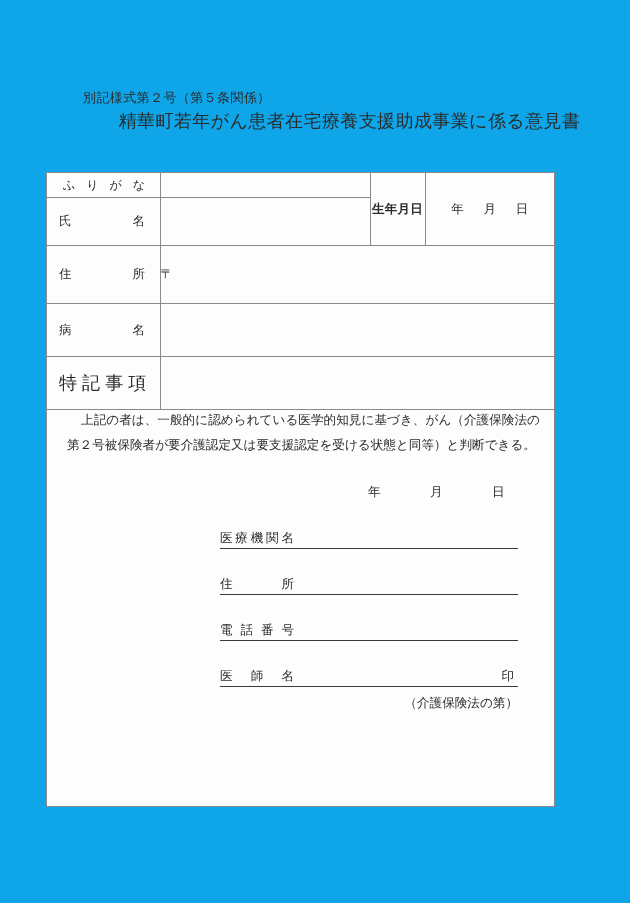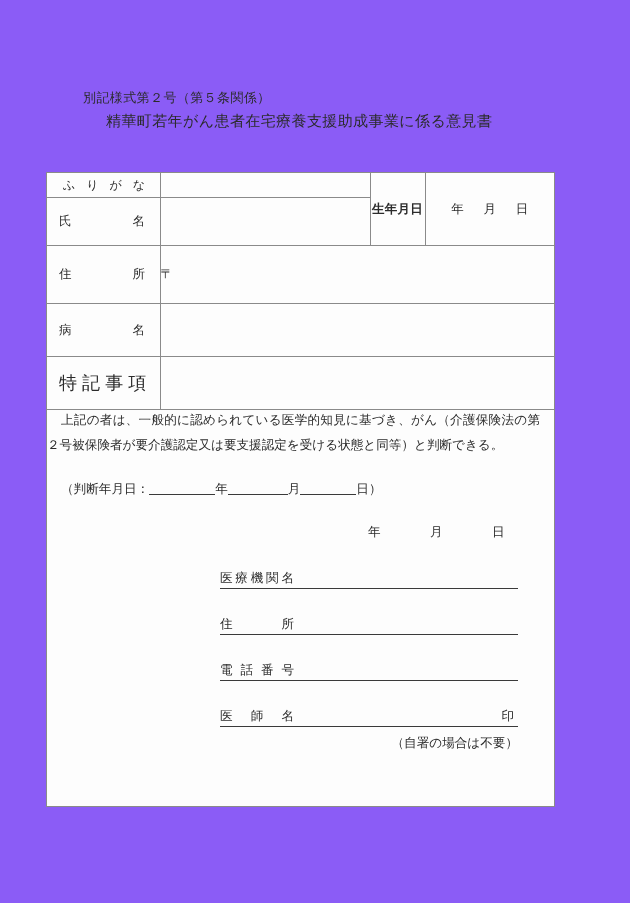--- a/index.html
+++ b/index.html
@@ -12,44 +12,45 @@
     height: 903px;
     background: #ffffff;
     font-family: "Liberation Serif", "DejaVu Serif", serif;
     color: #2b2b2b;
     position: relative;
     overflow: hidden;
   }
   .page {
     position: absolute;
     inset: 0;
-    background: #8b5cf6;
+    background: #0ea5e9;
   }
 
   
   .heading {
     position: absolute;
     left: 0;
     top: 88px;
     width: 630px;
   }
   .heading-line1 {
     margin-left: 83px;
     font-size: 13px;
     letter-spacing: 0.4px;
     line-height: 20px;
     white-space: nowrap;
   }
   .heading-line2 {
-    margin-left: 106px;
-    font-size: 15px;
+    margin-left: 69px;
+    font-size: 18px;
     letter-spacing: 0.4px;
     line-height: 20px;
     margin-top: 3px;
     white-space: nowrap;
+    text-align: center;
   }
 
   
   .form-frame {
     position: absolute;
     left: 46px;
     top: 172px;
     width: 509px;
     height: 635px;
     border: 1px solid #8a8a8a;
@@ -129,21 +130,21 @@
   .jusho-cell { vertical-align: top; }
 
   
   .body-section {
     position: absolute;
     left: 0;
     top: 235px;
     width: 100%;
   }
   .statement {
-    margin: 0 14px 0 0;
+    margin: 0 14px 0 20px;
     font-size: 12.6px;
     line-height: 25px;
     text-indent: 14px;
     text-align: justify;
   }
   .judge-date {
     margin: 22px 0 0 14px;
     font-size: 12.6px;
     white-space: nowrap;
   }
@@ -293,23 +294,20 @@
           </td>
           <td colspan="3" class="cell-blank no-right"></td>
         </tr>
       </tbody>
     </table>
 
     <div class="body-section">
 
       <p class="statement">上記の者は、一般的に認められている医学的知見に基づき、がん（介護保険法の第２号被保険者が要介護認定又は要支援認定を受ける状態と同等）と判断できる。</p>
 
-      <div class="judge-date">
-        <span>（判断年月日：</span><span class="u-blank u-w1"></span><span>年</span><span class="u-blank u-w2"></span><span>月</span><span class="u-blank u-w3"></span><span>日</span><span>）</span>
-      </div>
 
 
       <div class="date-line">
         <span class="d-y">年</span>
         <span class="d-m">月</span>
         <span class="d-d">日</span>
       </div>
 
       <div class="sig-block">
 
@@ -345,18 +343,18 @@
         <div class="sig-row">
           <span class="sig-label tight">
             <span>医</span>
             <span>師</span>
             <span>名</span>
           </span>
           <span class="sig-fill"></span>
           <span class="sig-seal">印</span>
         </div>
 
-        <div class="sig-note">（自署の場合は不要）</div>
+        <div class="sig-note">（介護保険法の第）</div>
       </div>
 
     </div>
   </div>
 </div>
 
 </body></html>

